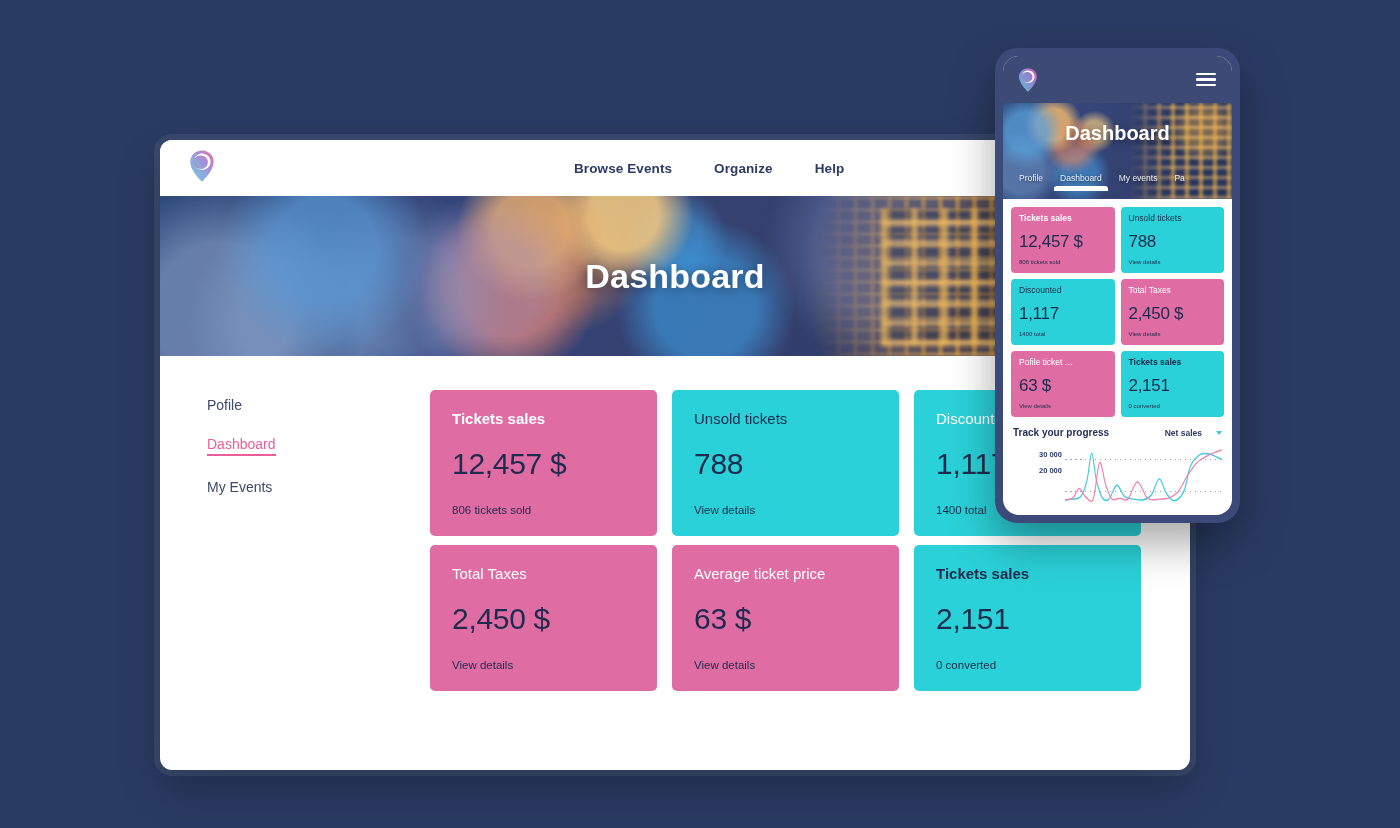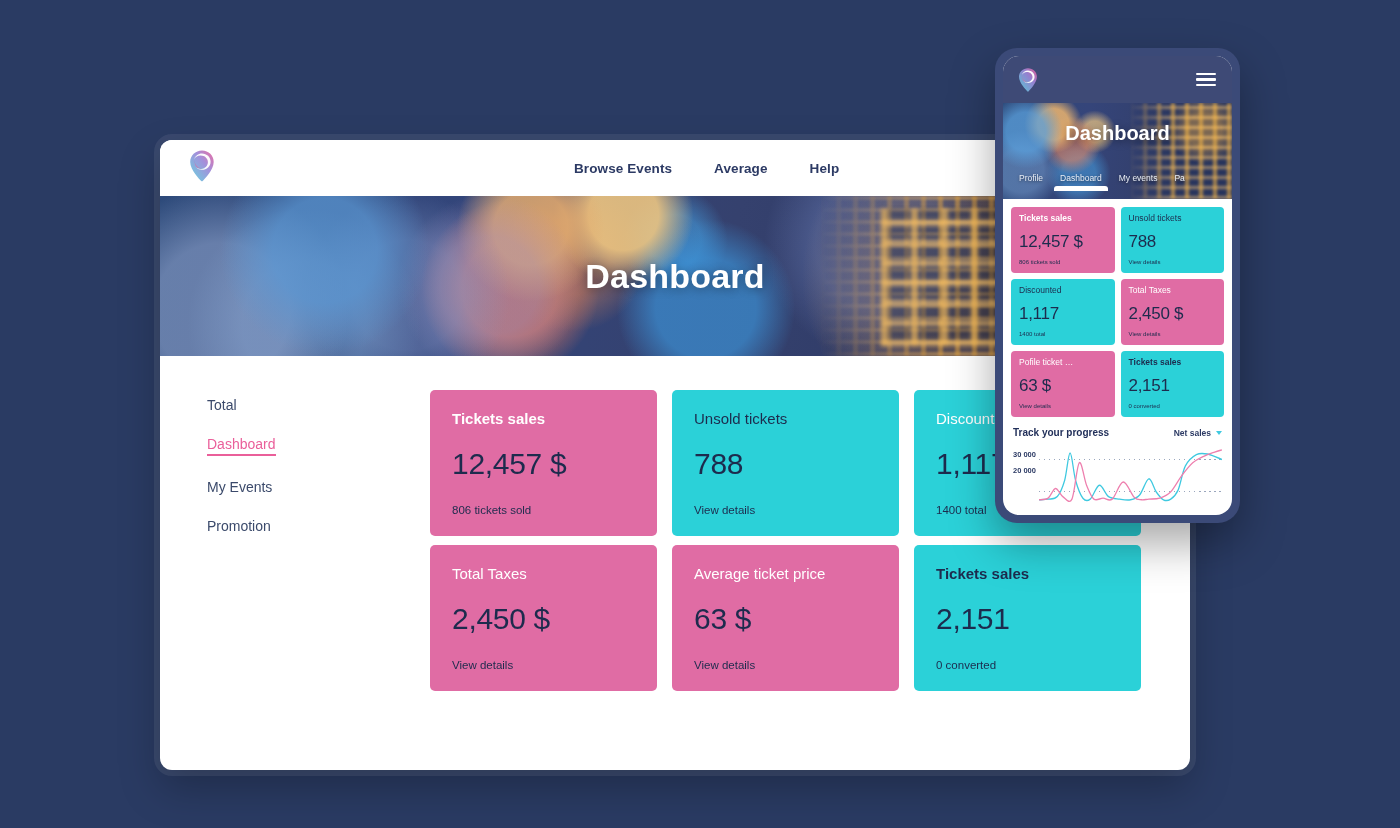--- a/index.html
+++ b/index.html
@@ -180,24 +180,24 @@
   .pcard-title.lt{ color:#fff; }
   .pcard-title.lt.bold{ font-weight:bold; }
   .pcard-title.dk{ color:#1d2b4d; }
   .pcard-title.dk.bold{ font-weight:bold; }
   .pcard-value{ font-size:17px; color:#1d2b4d; letter-spacing:-.3px; line-height:1; }
   .pcard-sub{ font-size:6px; color:#1d2b4d; }
 
   #phone-chart-section{ padding:6px 10px 0 10px; flex:1; }
   #chart-head{ display:flex; align-items:center; justify-content:space-between; margin-bottom:5px; }
   #chart-title{ font-size:10px; font-weight:bold; color:#22305a; }
-  #chart-select{ display:flex; align-items:center; gap:5px; cursor:pointer;padding-left:16px; }
+  #chart-select{ display:flex; align-items:center; gap:14px; cursor:pointer;padding-left:16px; }
   #chart-select-label{ font-size:8.5px; font-weight:bold; color:#2c3a64; }
   .chev{ width:0;height:0;border-left:3.5px solid transparent;border-right:3.5px solid transparent;border-top:4px solid #3fc9e0; }
-  #chart-box{ position:relative; height:62px; }
+  #chart-box{ position:relative; height:62px;margin-left:26px; }
   .ytick{ position:absolute; left:0; font-size:7.5px; color:#2c3a64; font-weight:bold; }
   .gridline{ position:absolute; left:26px; right:0; height:1px;
     background:repeating-linear-gradient(90deg,#9aa6bd 0 1.5px, rgba(0,0,0,0) 1.5px 5px); }
 </style>
 </head>
 <body>
 
 <div id="desktop-window">
 
   <div id="desktop-topbar">
@@ -216,37 +216,36 @@
           </linearGradient>
         </defs>
         <path d="M14 1.5C7.4 1.5 2.2 6.6 2.2 12.9c0 7.8 9.3 17.3 11 19 .4.4 1.1.4 1.5 0 1.8-1.8 11-11.2 11-19C25.8 6.6 20.6 1.5 14 1.5z" fill="url(#lg2)" opacity="0.92"></path>
         <path d="M14 4.6c4.8 0 8.6 3.6 8.6 8.1 0 4.5-3.8 8.1-8.6 8.1-2.3 0-4.3-.8-5.8-2.2 1.3.8 2.8 1.2 4.4 1.2 4.2 0 7.3-2.9 7.3-6.6S16.8 6.6 12.6 6.6c-3.2 0-5.8 1.7-6.8 4.2C7 7.2 10.2 4.6 14 4.6z" fill="#ffffff" opacity="0.95"></path>
         <path d="M6.6 12.6c0-.9.2-1.8.5-2.6-.2.7-.3 1.4-.3 2.1 0 4.1 3.5 7.4 7.9 7.4.9 0 1.8-.1 2.6-.4-1.2.6-2.6.9-4.1.9-3.7 0-6.6-3.2-6.6-7.4z" fill="url(#lg1)" opacity="0.8"></path>
       </svg>
     </div>
 
     <nav id="desktop-nav">
       <span class="nav-link">Browse Events</span>
-      <span class="nav-link">Average</span>
+      <span class="nav-link">Organize</span>
       <span class="nav-link">Help</span>
     </nav>
   </div>
 
   <div id="desktop-hero">
     <div id="hero-lights"></div>
     <div id="hero-lights2"></div>
     <div id="desktop-hero-title">Dashboard</div>
   </div>
 
   <div id="desktop-body">
     <div id="desktop-sidebar">
-      <div><span class="side-item">Total</span></div>
+      <div><span class="side-item">Pofile</span></div>
       <div><span class="side-item active">Dashboard</span></div>
       <div><span class="side-item">My Events</span></div>
-      <div><span class="side-item">Promotion</span></div>
     </div>
 
     <div id="desktop-cards">
 
       <div class="card pink">
         <div class="card-title lt bold">Tickets sales</div>
         <div class="card-value">12,457 $</div>
         <div class="card-sub">806 tickets sold</div>
       </div>
 

